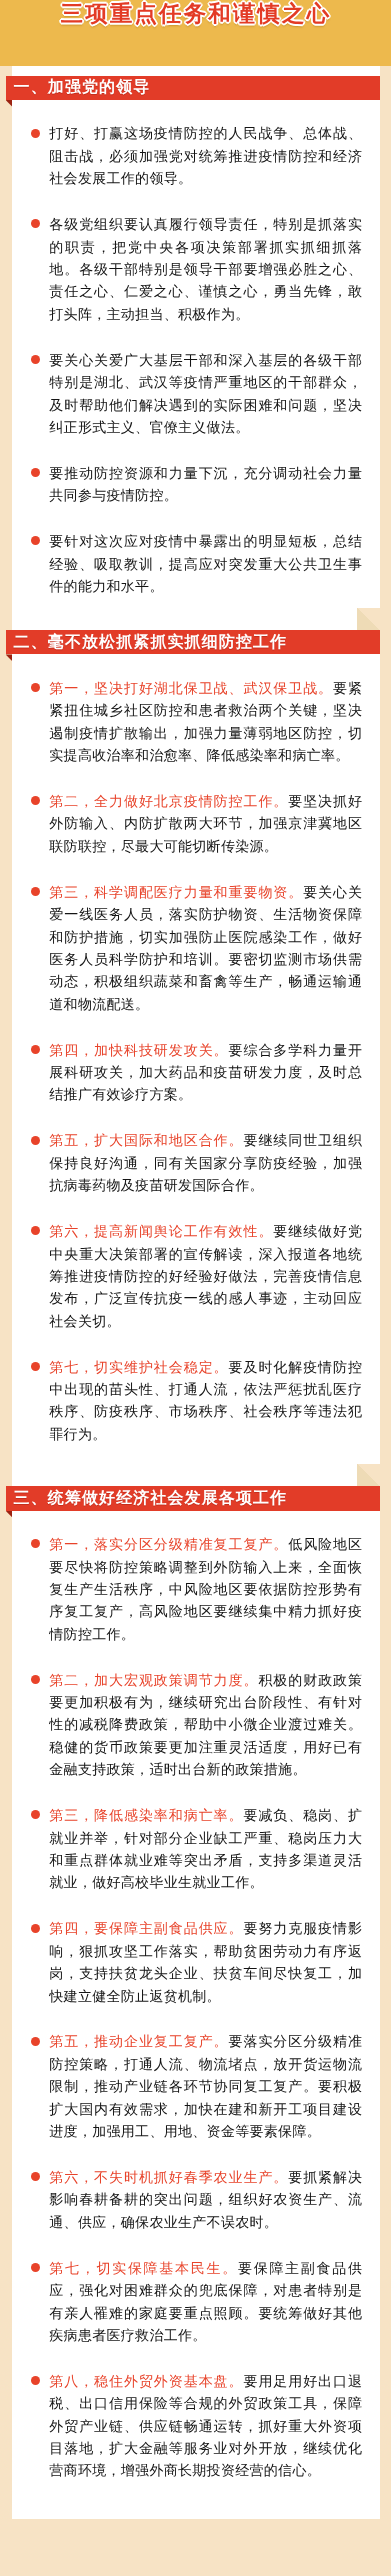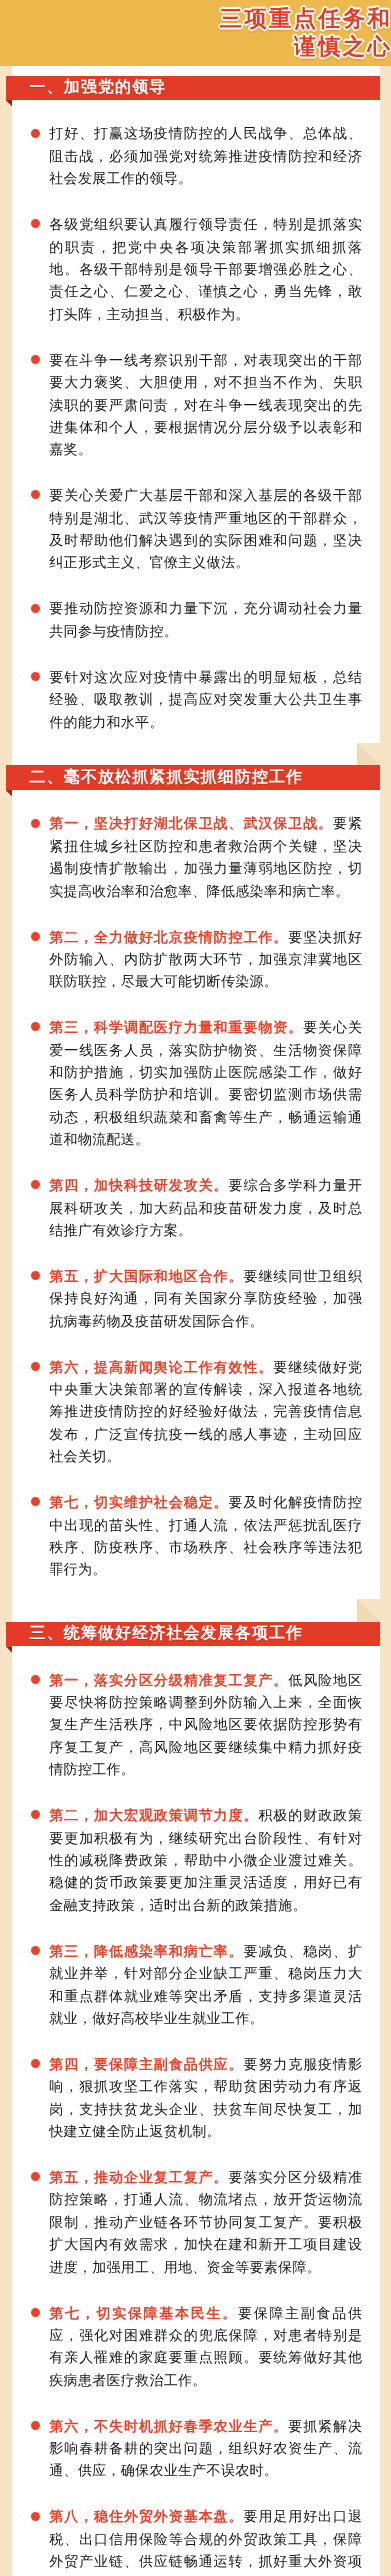--- a/index.html
+++ b/index.html
@@ -5,21 +5,21 @@
   html,body{margin:0;padding:0;}
   body{
     width:392px;height:2576px;
     background:#f7e3c5;
     font-family:"Liberation Sans","DejaVu Sans",sans-serif;
     overflow:hidden;
   }
   
   .header{
     height:66px;background:#edb94d;
-    display:flex;flex-direction:column;justify-content:center;align-items:flex-end;
+    display:flex;flex-direction:row;justify-content:center;align-items:flex-start;
   }
   .title-line{
     font-size:22.4px;font-weight:bold;color:#e33b25;line-height:28.5px;letter-spacing:2.2px;
     text-shadow:
       -1.1px -1.1px 0 #fff, 1.1px -1.1px 0 #fff, -1.1px 1.1px 0 #fff, 1.1px 1.1px 0 #fff,
       0 -1.7px 0 #fff, 0 1.7px 0 #fff, -1.7px 0 0 #fff, 1.7px 0 0 #fff,
       0 2.8px 1.7px rgba(164,106,10,0.45);
   }
   
   .card{
@@ -30,39 +30,39 @@
   .card-section{position:relative;}
   .notch{
     position:absolute;top:-22.4px;right:0;width:22.4px;height:22.4px;
     background:linear-gradient(to bottom left,#f7e3c5 50%,#eedbb6 50%);
   }
   .ribbon{
     position:relative;margin-left:-6.7px;width:calc(100% + 6.7px);height:24.6px;
     background:#e23c28;display:flex;align-items:center;box-sizing:border-box;
   }
   .ribbon-text{
-    margin:0;padding-left:24px;font-size:16px;color:#ffffff;font-weight:bold;letter-spacing:1.1px;
+    margin:0;padding-left:8px;font-size:16px;color:#ffffff;font-weight:bold;letter-spacing:1.1px;
     text-shadow:0 1.1px 0 rgba(140,20,10,0.35);
   }
   .ribbon-fold{
     position:absolute;left:0;top:24.6px;width:6.7px;height:6.7px;background:#9c2312;
     clip-path:polygon(0 0,100% 0,100% 100%);
   }
   
   .items{list-style:none;margin:0;padding:22.4px 17px 0 18.5px;}
   .items li{display:flex;margin-bottom:23.5px;}
   .dot{
     flex:0 0 9px;width:9px;height:9px;border-radius:50%;
     background:#e8432a;margin:6.2px 9.5px 0 0;
   }
   .items p{
     margin:0;font-size:14px;line-height:22.4px;color:#141414;
     text-align:justify;letter-spacing:0.3px;width:313px;
   }
-  .lead{color:#e8432a;font-weight:bold;}
+  .lead{color:#e8432a;font-weight:normal;}
   .pb-s1{padding-bottom:9px;}
   .pb-s2{padding-bottom:17.4px;}
   .pb-s3{padding-bottom:13.4px;}
 </style>
 </head>
 <body>
 
 <header class="header">
   <div class="title-line">三项重点任务和</div>
   <div class="title-line">谨慎之心</div>
@@ -76,24 +76,20 @@
         <span class="ribbon-fold"></span>
       </div>
       <ul class="items pb-s1">
         <li>
           <span class="dot"></span>
           <p><span>打好、打赢这场疫情防控的人民战争、总体战、阻击战，必须加强党对统筹推进疫情防控和经济社会发展工作的领导。</span></p>
         </li>
         <li>
           <span class="dot"></span>
           <p><span>各级党组织要认真履行领导责任，特别是抓落实的职责，把党中央各项决策部署抓实抓细抓落地。各级干部特别是领导干部要增强必胜之心、责任之心、仁爱之心、谨慎之心，勇当先锋，敢打头阵，主动担当、积极作为。</span></p>
-        </li>
-        <li>
-          <span class="dot"></span>
-          <p><span>要在斗争一线考察识别干部，对表现突出的干部要大力褒奖、大胆使用，对不担当不作为、失职渎职的要严肃问责，对在斗争一线表现突出的先进集体和个人，要根据情况分层分级予以表彰和嘉奖。</span></p>
         </li>
         <li>
           <span class="dot"></span>
           <p><span>要关心关爱广大基层干部和深入基层的各级干部特别是湖北、武汉等疫情严重地区的干部群众，及时帮助他们解决遇到的实际困难和问题，坚决纠正形式主义、官僚主义做法。</span></p>
         </li>
         <li>
           <span class="dot"></span>
           <p><span>要推动防控资源和力量下沉，充分调动社会力量共同参与疫情防控。</span></p>
         </li>
         <li>
@@ -161,25 +157,25 @@
         <li>
           <span class="dot"></span>
           <p><strong class="lead">第四，要保障主副食品供应。</strong><span>要努力克服疫情影响，狠抓攻坚工作落实，帮助贫困劳动力有序返岗，支持扶贫龙头企业、扶贫车间尽快复工，加快建立健全防止返贫机制。</span></p>
         </li>
         <li>
           <span class="dot"></span>
           <p><strong class="lead">第五，推动企业复工复产。</strong><span>要落实分区分级精准防控策略，打通人流、物流堵点，放开货运物流限制，推动产业链各环节协同复工复产。要积极扩大国内有效需求，加快在建和新开工项目建设进度，加强用工、用地、资金等要素保障。</span></p>
         </li>
         <li>
           <span class="dot"></span>
-          <p><strong class="lead">第七，切实保障基本民生。</strong><span>要保障主副食品供应，强化对困难群众的兜底保障，对患者特别是有亲人罹难的家庭要重点照顾。要统筹做好其他疾病患者医疗救治工作。</span></p>
+          <p><strong class="lead">第六，不失时机抓好春季农业生产。</strong><span>要抓紧解决影响春耕备耕的突出问题，组织好农资生产、流通、供应，确保农业生产不误农时。</span></p>
         </li>
         <li>
           <span class="dot"></span>
-          <p><strong class="lead">第六，不失时机抓好春季农业生产。</strong><span>要抓紧解决影响春耕备耕的突出问题，组织好农资生产、流通、供应，确保农业生产不误农时。</span></p>
+          <p><strong class="lead">第七，切实保障基本民生。</strong><span>要保障主副食品供应，强化对困难群众的兜底保障，对患者特别是有亲人罹难的家庭要重点照顾。要统筹做好其他疾病患者医疗救治工作。</span></p>
         </li>
         <li>
           <span class="dot"></span>
           <p><strong class="lead">第八，稳住外贸外资基本盘。</strong><span>要用足用好出口退税、出口信用保险等合规的外贸政策工具，保障外贸产业链、供应链畅通运转，抓好重大外资项目落地，扩大金融等服务业对外开放，继续优化营商环境，增强外商长期投资经营的信心。</span></p>
         </li>
       </ul>
     </section>
   </main>
 
 

